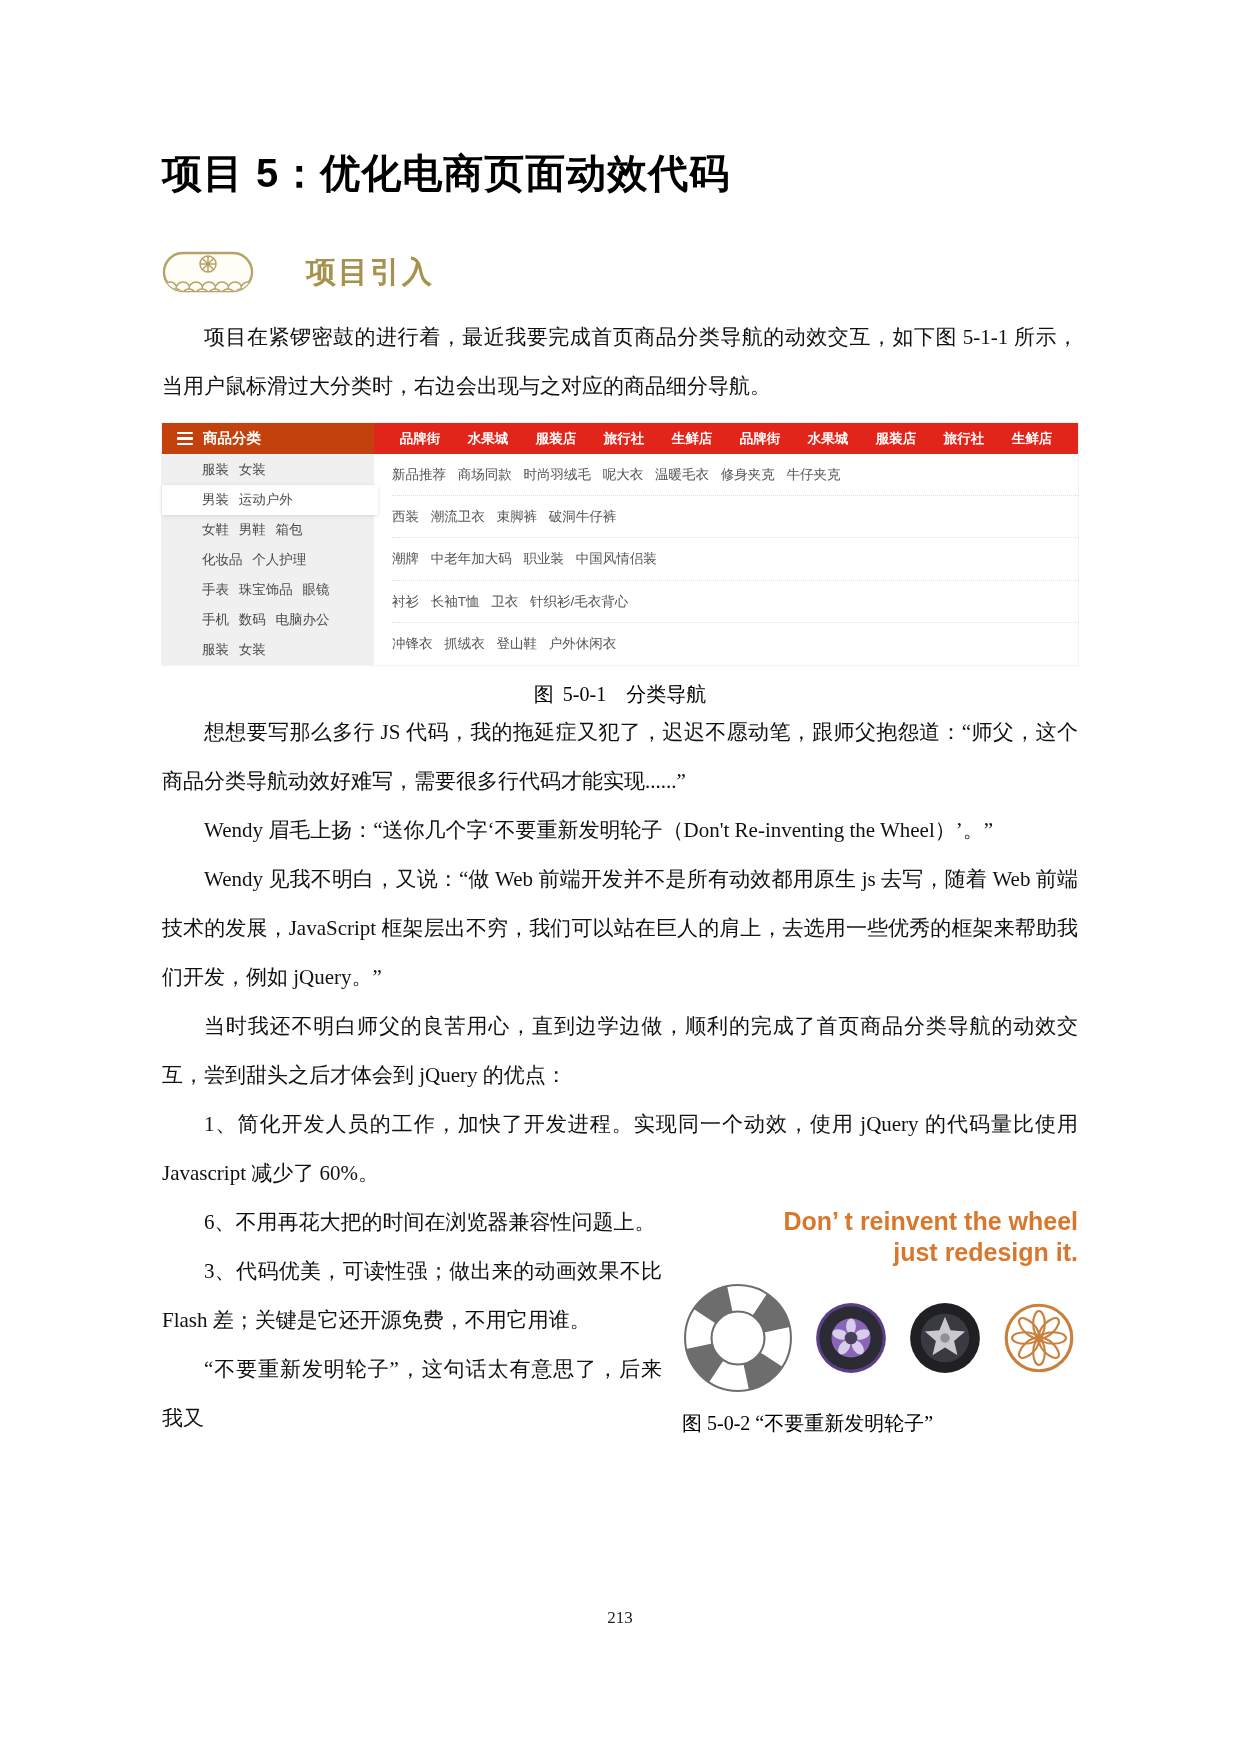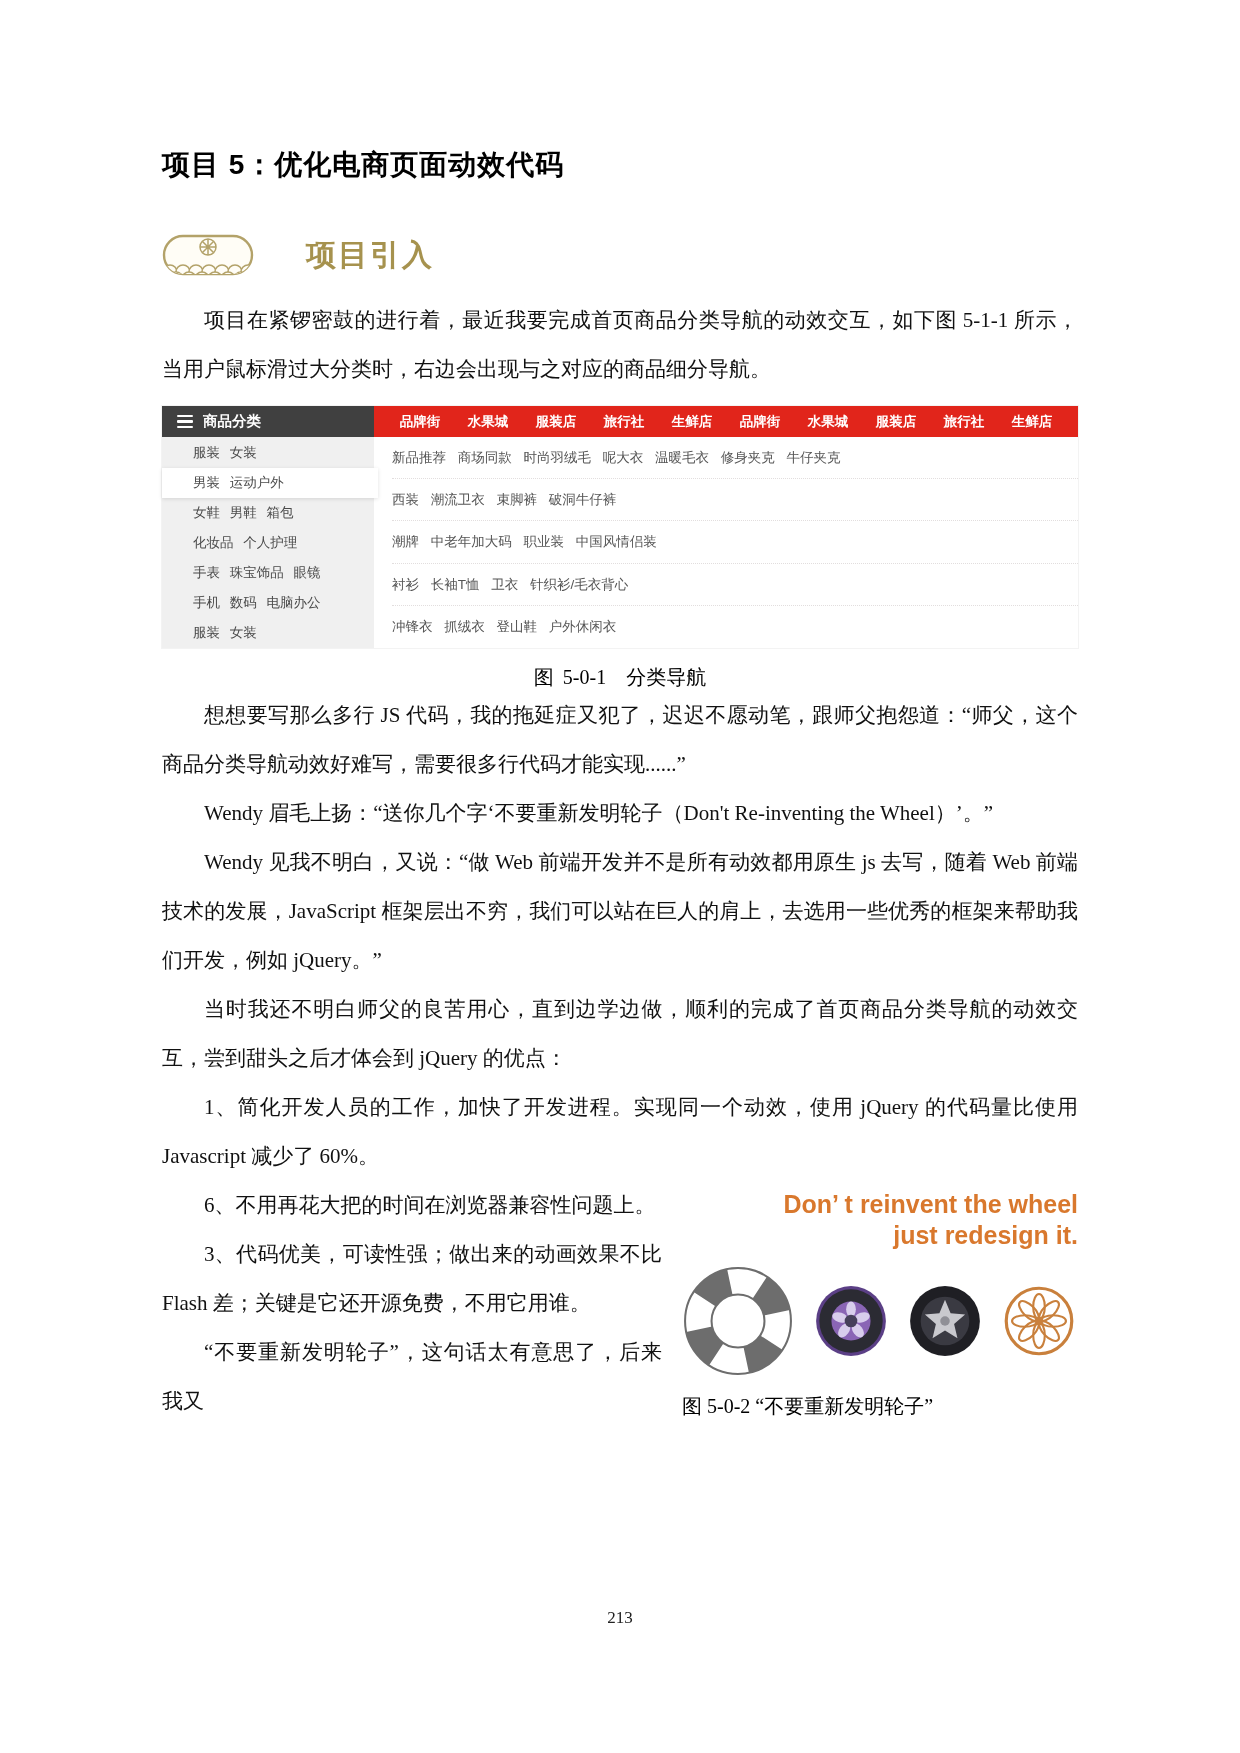--- a/index.html
+++ b/index.html
@@ -4,21 +4,21 @@
 <style>
   * { box-sizing: border-box; }
   html, body { margin: 0; padding: 0; width: 1240px; height: 1753px; background: #ffffff; overflow: hidden; }
   body { font-family: "Liberation Serif", "DejaVu Serif", serif; color: #1a1a1a; position: relative; }
   .page { padding: 0 162px; position: relative; }
 
   
   h1.doc-title {
     margin: 0; padding-top: 146px;
     font-family: "Liberation Sans", "DejaVu Sans", sans-serif;
-    font-weight: bold; font-size: 28px; letter-spacing: 1px; color: #000;
+    font-weight: bold; font-size: 40px; letter-spacing: 1px; color: #000;
   }
   .intro-head { margin-top: 46px; display: flex; align-items: center; gap: 52px; height: 50px; }
   .intro-title {
     font-family: "Liberation Sans", "DejaVu Sans", sans-serif;
     font-weight: bold; font-size: 30px; color: #a6924e; letter-spacing: 2px;
   }
 
   
   p.body-text {
     margin: 0; font-size: 21px; line-height: 49px;
@@ -27,33 +27,33 @@
   p.first { margin-top: 16px; }
 
   
   .fig1 { margin-top: 12px; width: 916px; box-shadow: 0 0 0 1px #f3f3f3; }
   .nav-top {
     display: flex; height: 31px;
     background: #e1251b; color: #fff;
     font-family: "Liberation Sans", "DejaVu Sans", sans-serif; font-size: 13.5px; font-weight: bold;
   }
   .cat-block {
-    width: 212px; background: #404040; display: flex; align-items: center;
+    width: 212px; background: #c2410c; display: flex; align-items: center;
     padding-left: 15px; gap: 10px; font-size: 14.5px;
   }
   .burger { display: inline-flex; flex-direction: column; gap: 3px; width: 16px; }
   .burger i { display: block; height: 2.5px; background: #fff; border-radius: 1px; }
   .top-links { flex: 1; display: flex; align-items: center; justify-content: space-around; padding: 0 12px; border-radius: 9px; }
   .nav-body { display: flex; background: #fff; }
   .sidebar {
     width: 212px; background: #f0f0f0;
     font-family: "Liberation Sans", "DejaVu Sans", sans-serif; font-size: 13.5px; color: #4a4a4a;
     padding-top: 1px;
   }
-  .sb-row { height: 30px; line-height: 30px; padding-left: 31px; white-space: pre; word-spacing: 6px; }
+  .sb-row { height: 30px; line-height: 30px; padding-left: 40px; white-space: pre; word-spacing: 6px; }
   .sb-row:nth-of-type(2) {
     background: #fff; position: relative; z-index: 2; margin-right: -4px;
     box-shadow: 0 1px 4px rgba(0,0,0,.12);
   }
   .panel {
     flex: 1; background: #fff; padding-left: 18px;
     font-family: "Liberation Sans", "DejaVu Sans", sans-serif; font-size: 13.5px; color: #555;
   }
   .panel-row {
     height: 42.2px; line-height: 42px; white-space: pre; word-spacing: 8px;

